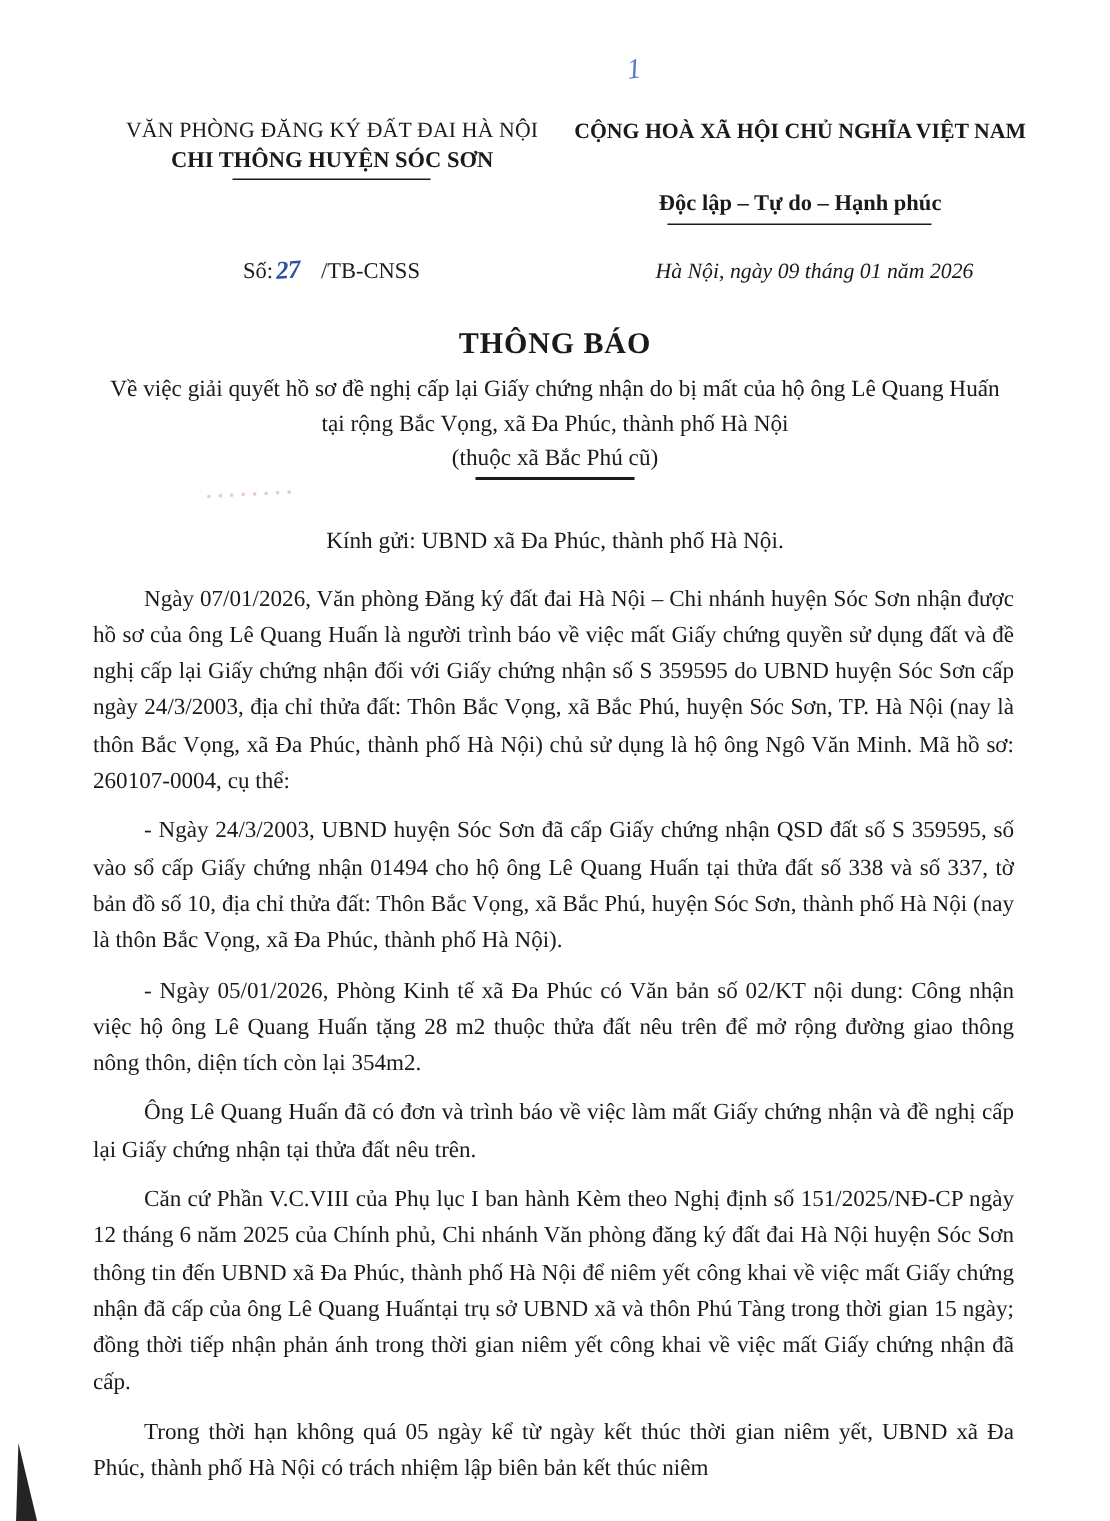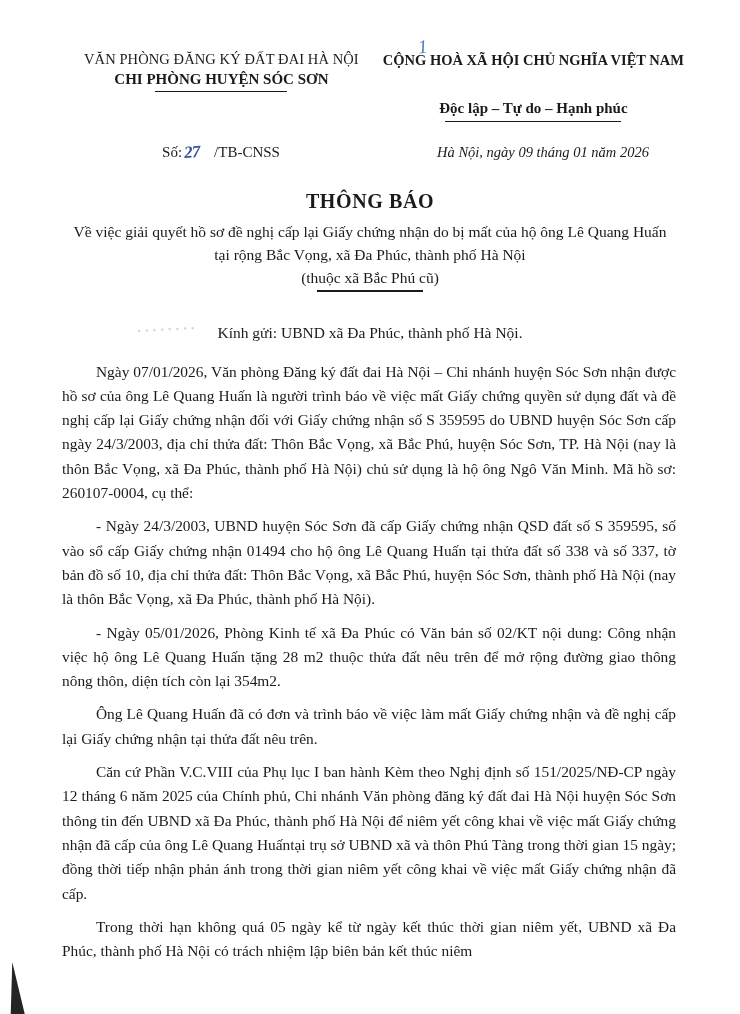--- a/index.html
+++ b/index.html
@@ -63,21 +63,21 @@
     font-family: "Liberation Sans", sans-serif;
     transform: rotate(-3deg);
     pointer-events: none;
     line-height: 11px;
     overflow: hidden;
   }
 
   
   .letterhead {
     display: flex;
-    padding-top: 50px;
+    padding-top: 78px;
     align-items: flex-start;
   }
   .lh-left {
     width: 330px;
     text-align: center;
     padding-left: 4px;
   }
   .lh-right {
     flex: 1;
     text-align: center;
@@ -216,21 +216,21 @@
 
 <div class="page">
 
   <div class="scan-mark-top">1</div>
 
   <div class="stamp-ghost">• • • • • • • •</div>
 
   <div class="letterhead">
     <div class="lh-left">
       <div class="org-line1">VĂN PHÒNG ĐĂNG KÝ ĐẤT ĐAI HÀ NỘI</div>
-      <div class="org-line2">CHI PHÒNG HUYỆN SÓC SƠN</div>
+      <div class="org-line2">CHI THÔNG HUYỆN SÓC SƠN</div>
       <div class="rule-short"></div>
     </div>
     <div class="lh-right">
       <div class="nation-line1">CỘNG HOÀ XÃ HỘI CHỦ NGHĨA VIỆT NAM</div>
       <div class="nation-line2">Độc lập – Tự do – Hạnh phúc</div>
       <div class="rule-motto"></div>
     </div>
   </div>
 
   <div class="meta-row">

